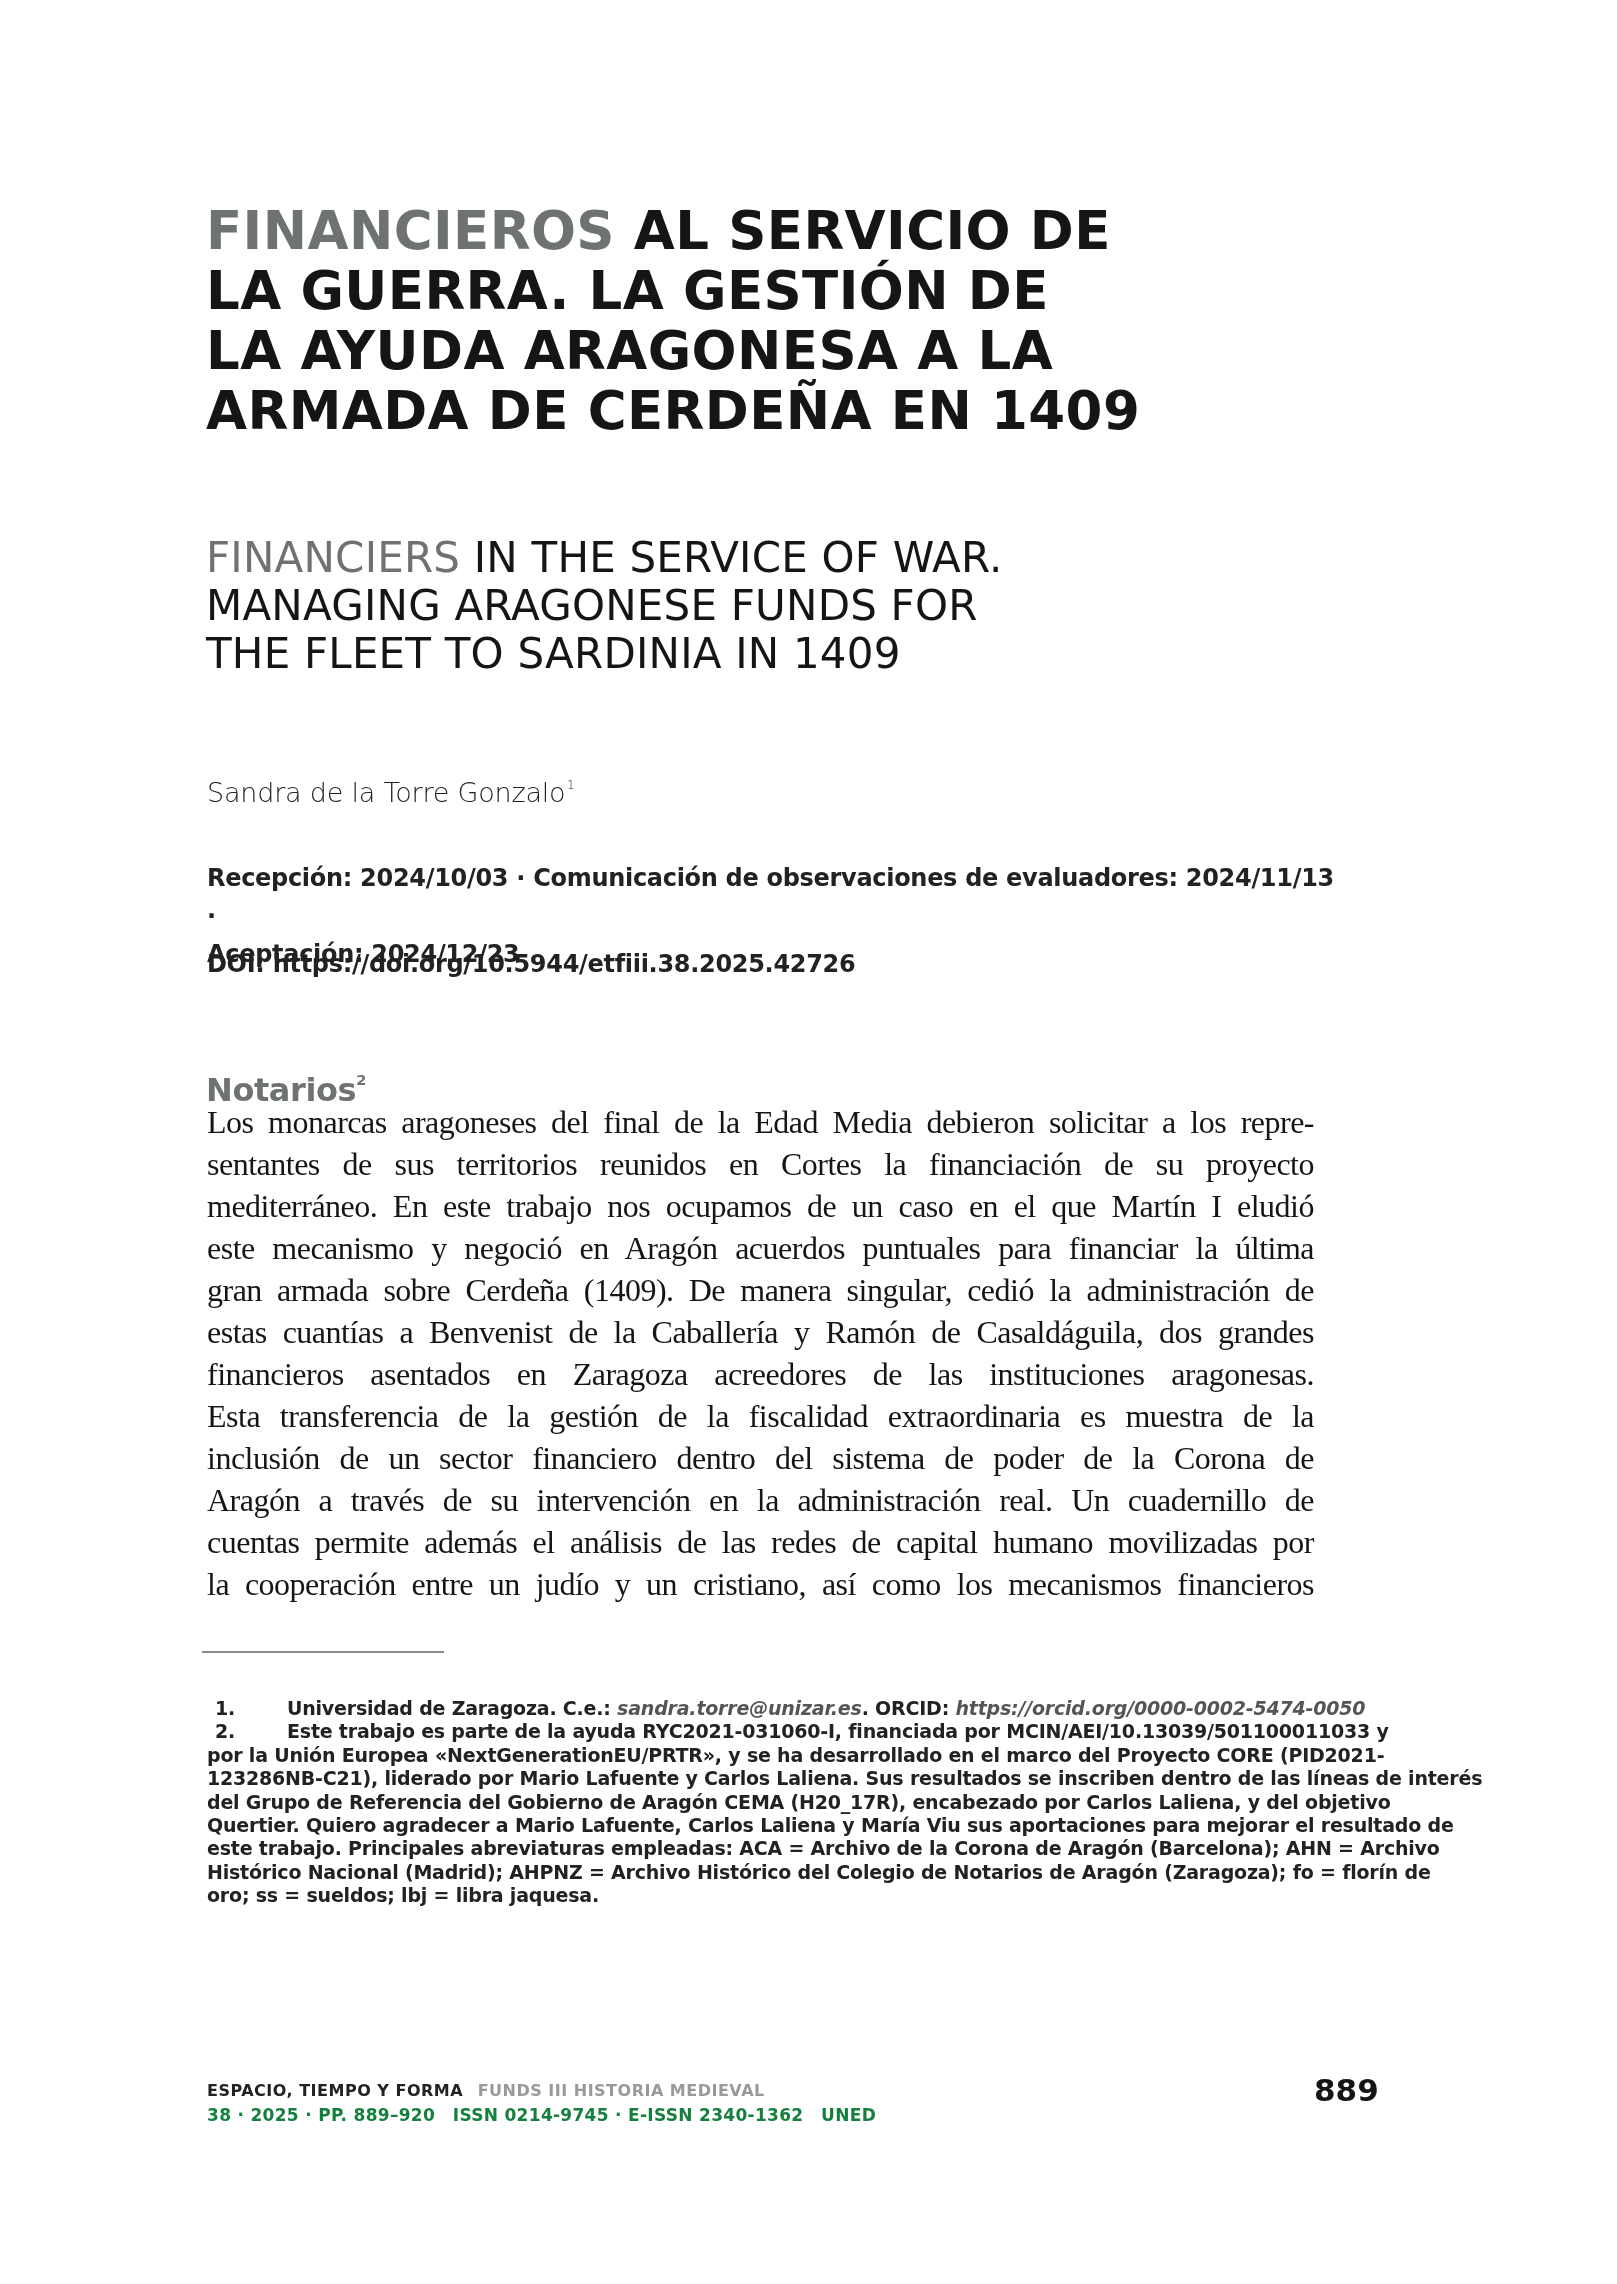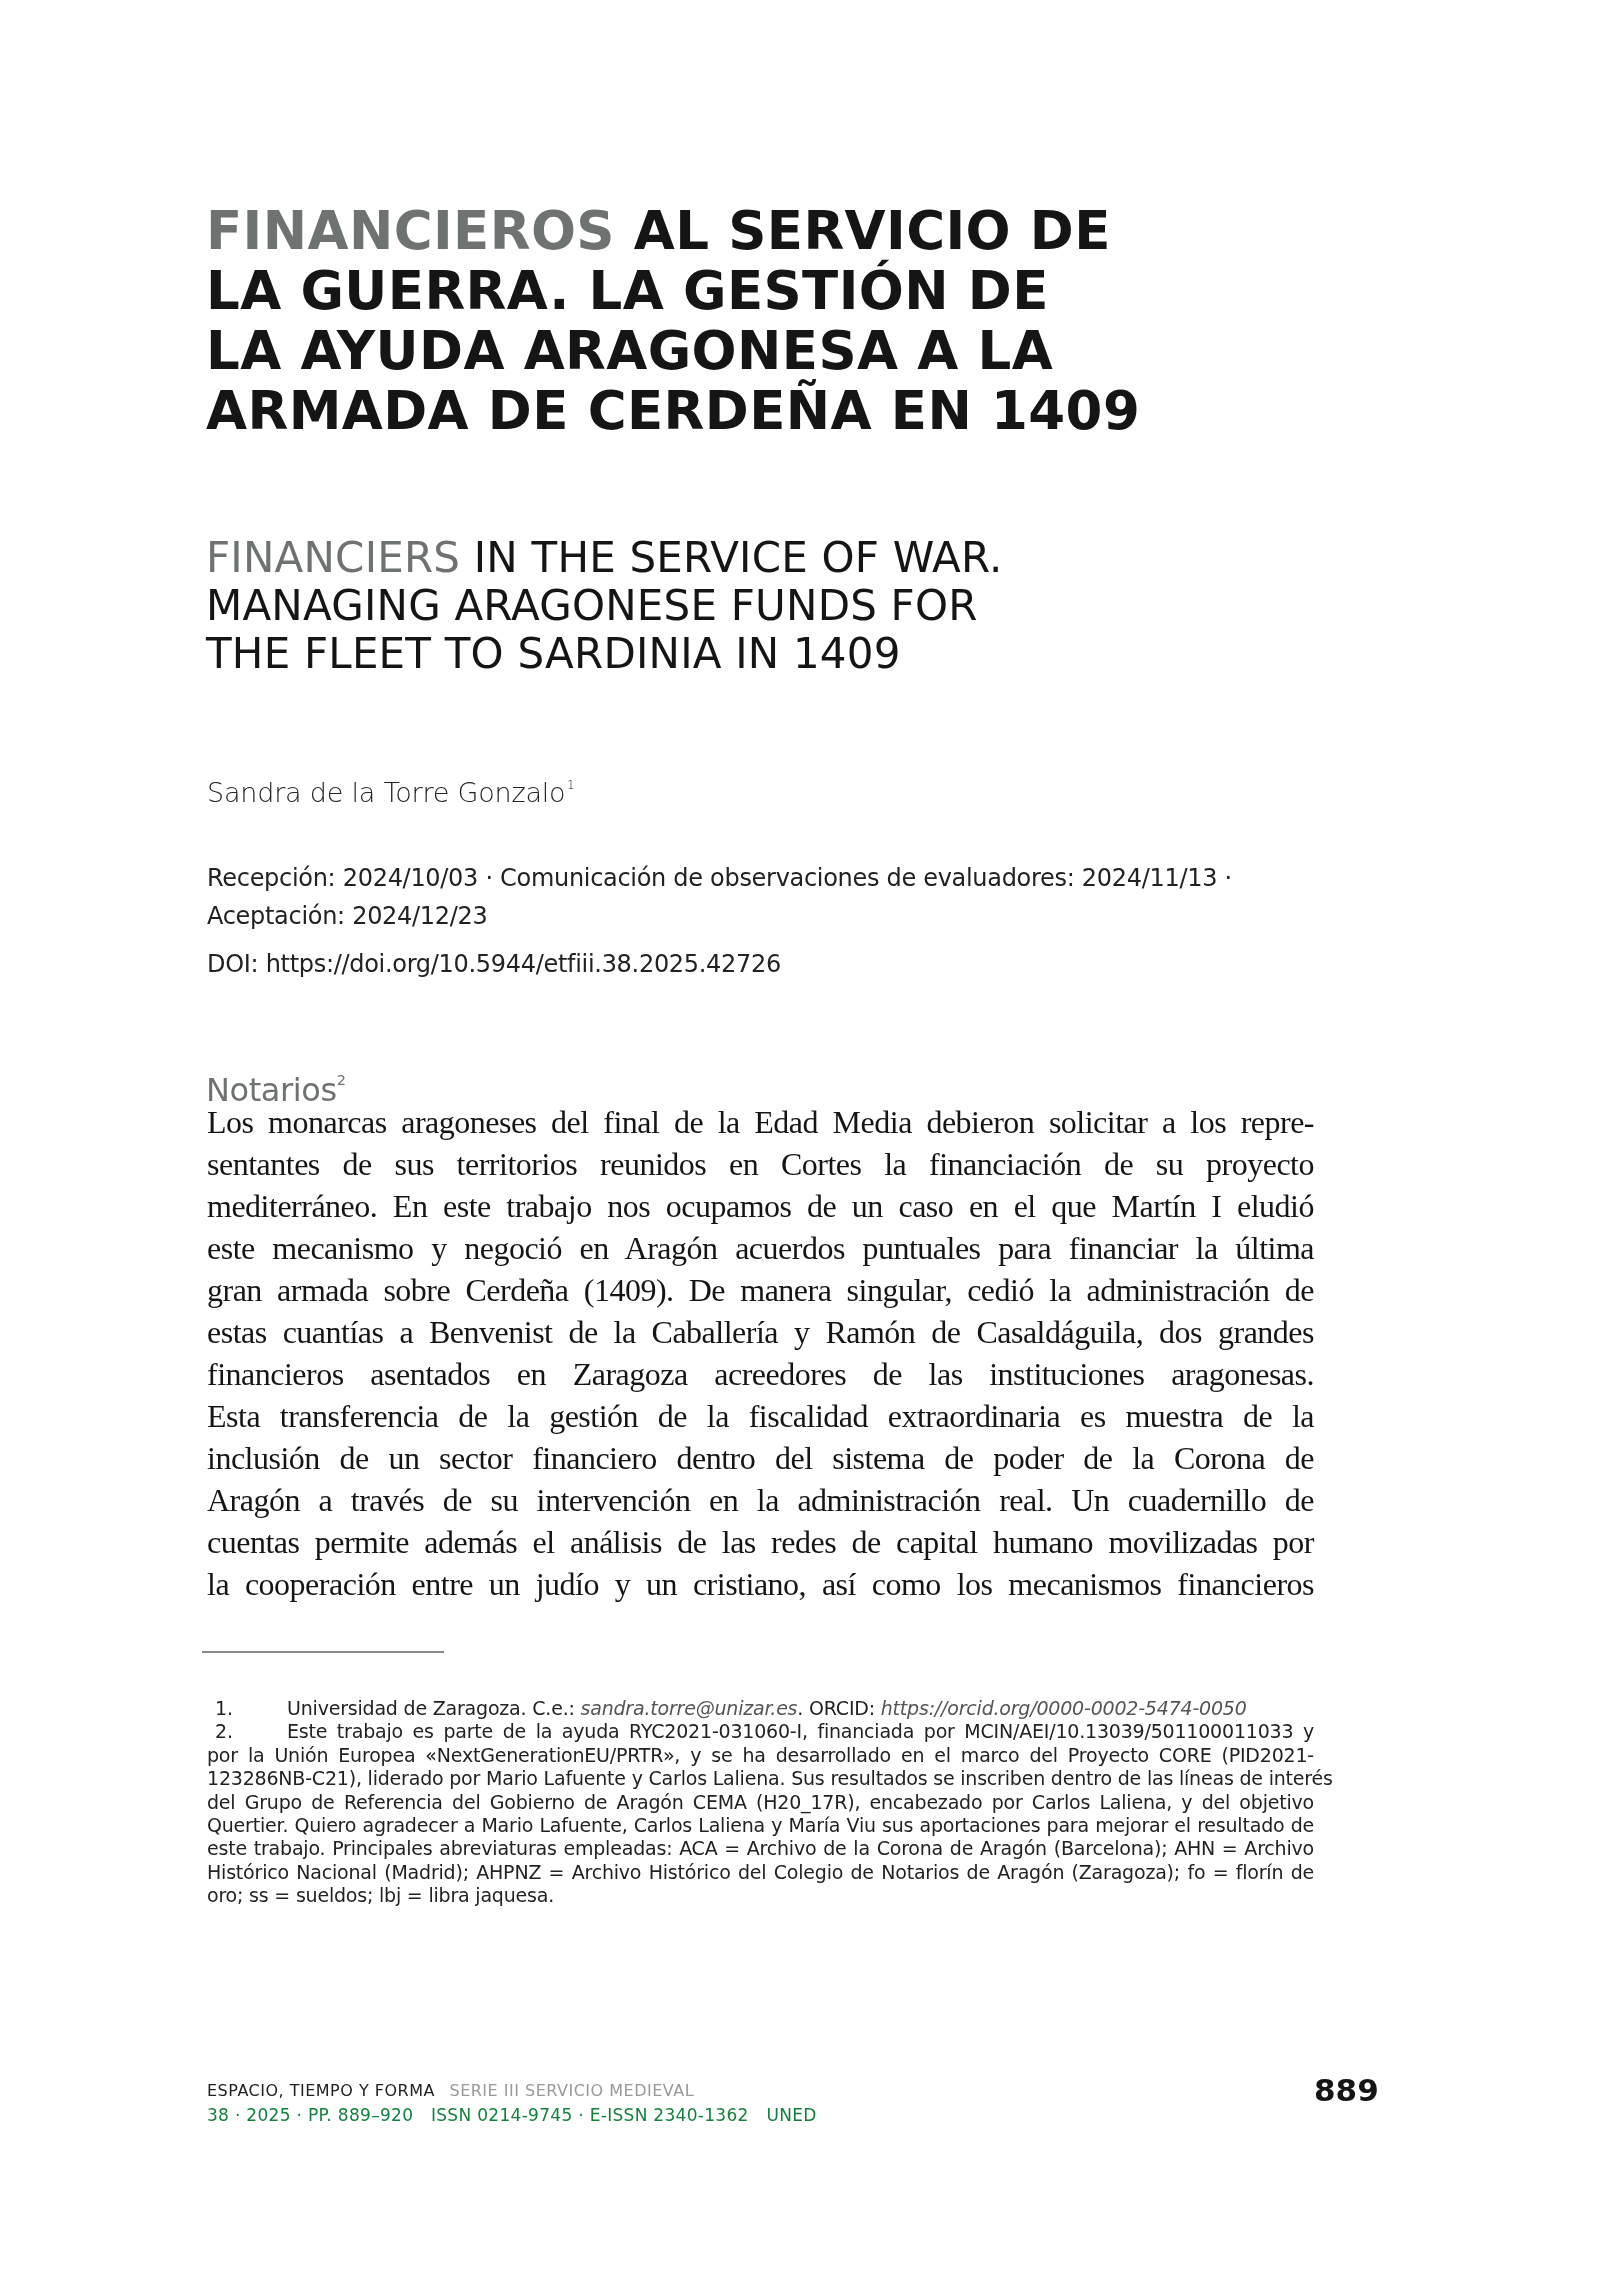--- a/index.html
+++ b/index.html
@@ -1,18 +1,18 @@
 <!DOCTYPE html>
 <html style="font-size:13px"><head>
 <meta charset="utf-8">
 <style>
   html, body { margin: 0; padding: 0; background: #ffffff; }
   body { width: 1618px; height: 2284px; position: relative; overflow: hidden; color: #1a1a1a; }
   .abs { position: absolute; }
-  .sans { font-family: "DejaVu Sans", "Liberation Sans", sans-serif; }
+  .sans { font-family: "DejaVu Sans", "Liberation Sans", sans-serif; font-weight: bold; }
   .serif { font-family: "Liberation Serif", "DejaVu Serif", serif; }
 
   
   .title-es { left: 206px; top: 201px; width: 1048px; font-size: 53px; font-weight: bold; line-height: 60px; letter-spacing: 0.4px; color: #151515; }
   .title-en { left: 206px; top: 534px; width: 1088px; font-size: 42px; font-weight: normal; line-height: 48px; letter-spacing: 0.2px; color: #151515; }
   .accent { color: #6e7372; }
 
   
   .author { left: 207px; top: 768px; font-size: 27px; line-height: 35px; color: #222; font-weight: 300; letter-spacing: -0.2px; }
   .author sup { font-size: 12px; vertical-align: 13px; margin-left: 1.6px; }
@@ -97,19 +97,19 @@
   <span class="fn-line">por la Unión Europea «NextGenerationEU/PRTR», y se ha desarrollado en el marco del Proyecto CORE (PID2021-</span>
   <span class="fn-line">123286NB-C21), liderado por Mario Lafuente y Carlos Laliena. Sus resultados se inscriben dentro de las líneas de interés</span>
   <span class="fn-line">del Grupo de Referencia del Gobierno de Aragón CEMA (H20_17R), encabezado por Carlos Laliena, y del objetivo</span>
   <span class="fn-line">Quertier. Quiero agradecer a Mario Lafuente, Carlos Laliena y María Viu sus aportaciones para mejorar el resultado de</span>
   <span class="fn-line">este trabajo. Principales abreviaturas empleadas: ACA = Archivo de la Corona de Aragón (Barcelona); AHN = Archivo</span>
   <span class="fn-line">Histórico Nacional (Madrid); AHPNZ = Archivo Histórico del Colegio de Notarios de Aragón (Zaragoza); fo = florín de</span>
   <span class="fn-line last">oro; ss = sueldos; lbj = libra jaquesa.</span>
 </div>
 
 <div class="abs sans footer1">
-  <span>ESPACIO, TIEMPO Y FORMA</span><span class="series">SERIE III SERVICIO MEDIEVAL</span>
+  <span>ESPACIO, TIEMPO Y FORMA</span><span class="series">FUNDS III HISTORIA MEDIEVAL</span>
 </div>
 <div class="abs sans footer2">
   <span>38 · 2025 · PP. 889–920</span><span class="gap">ISSN 0214-9745 · E-ISSN 2340-1362</span><span class="gap">UNED</span>
 </div>
 <div class="abs sans page-num">889</div>
 
 
 </body></html>

